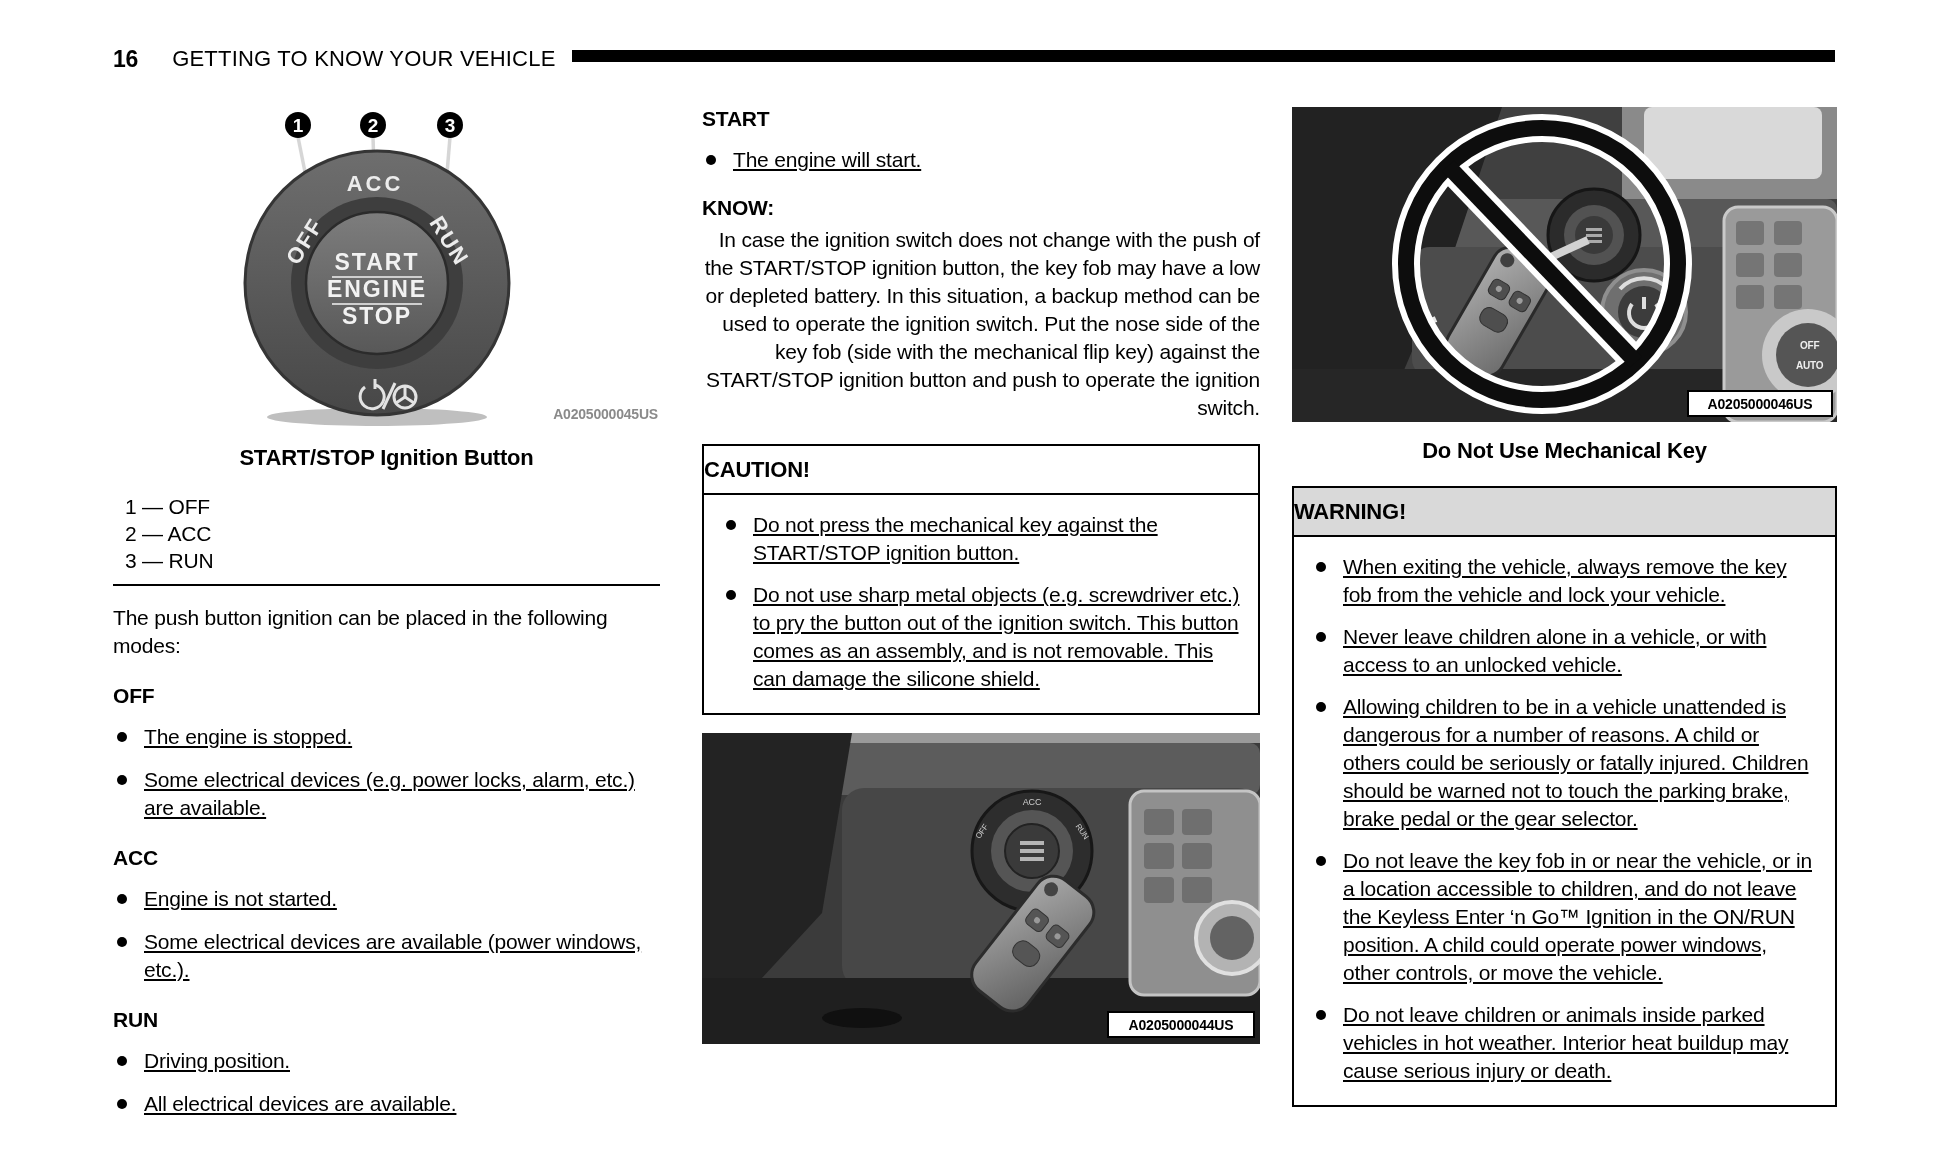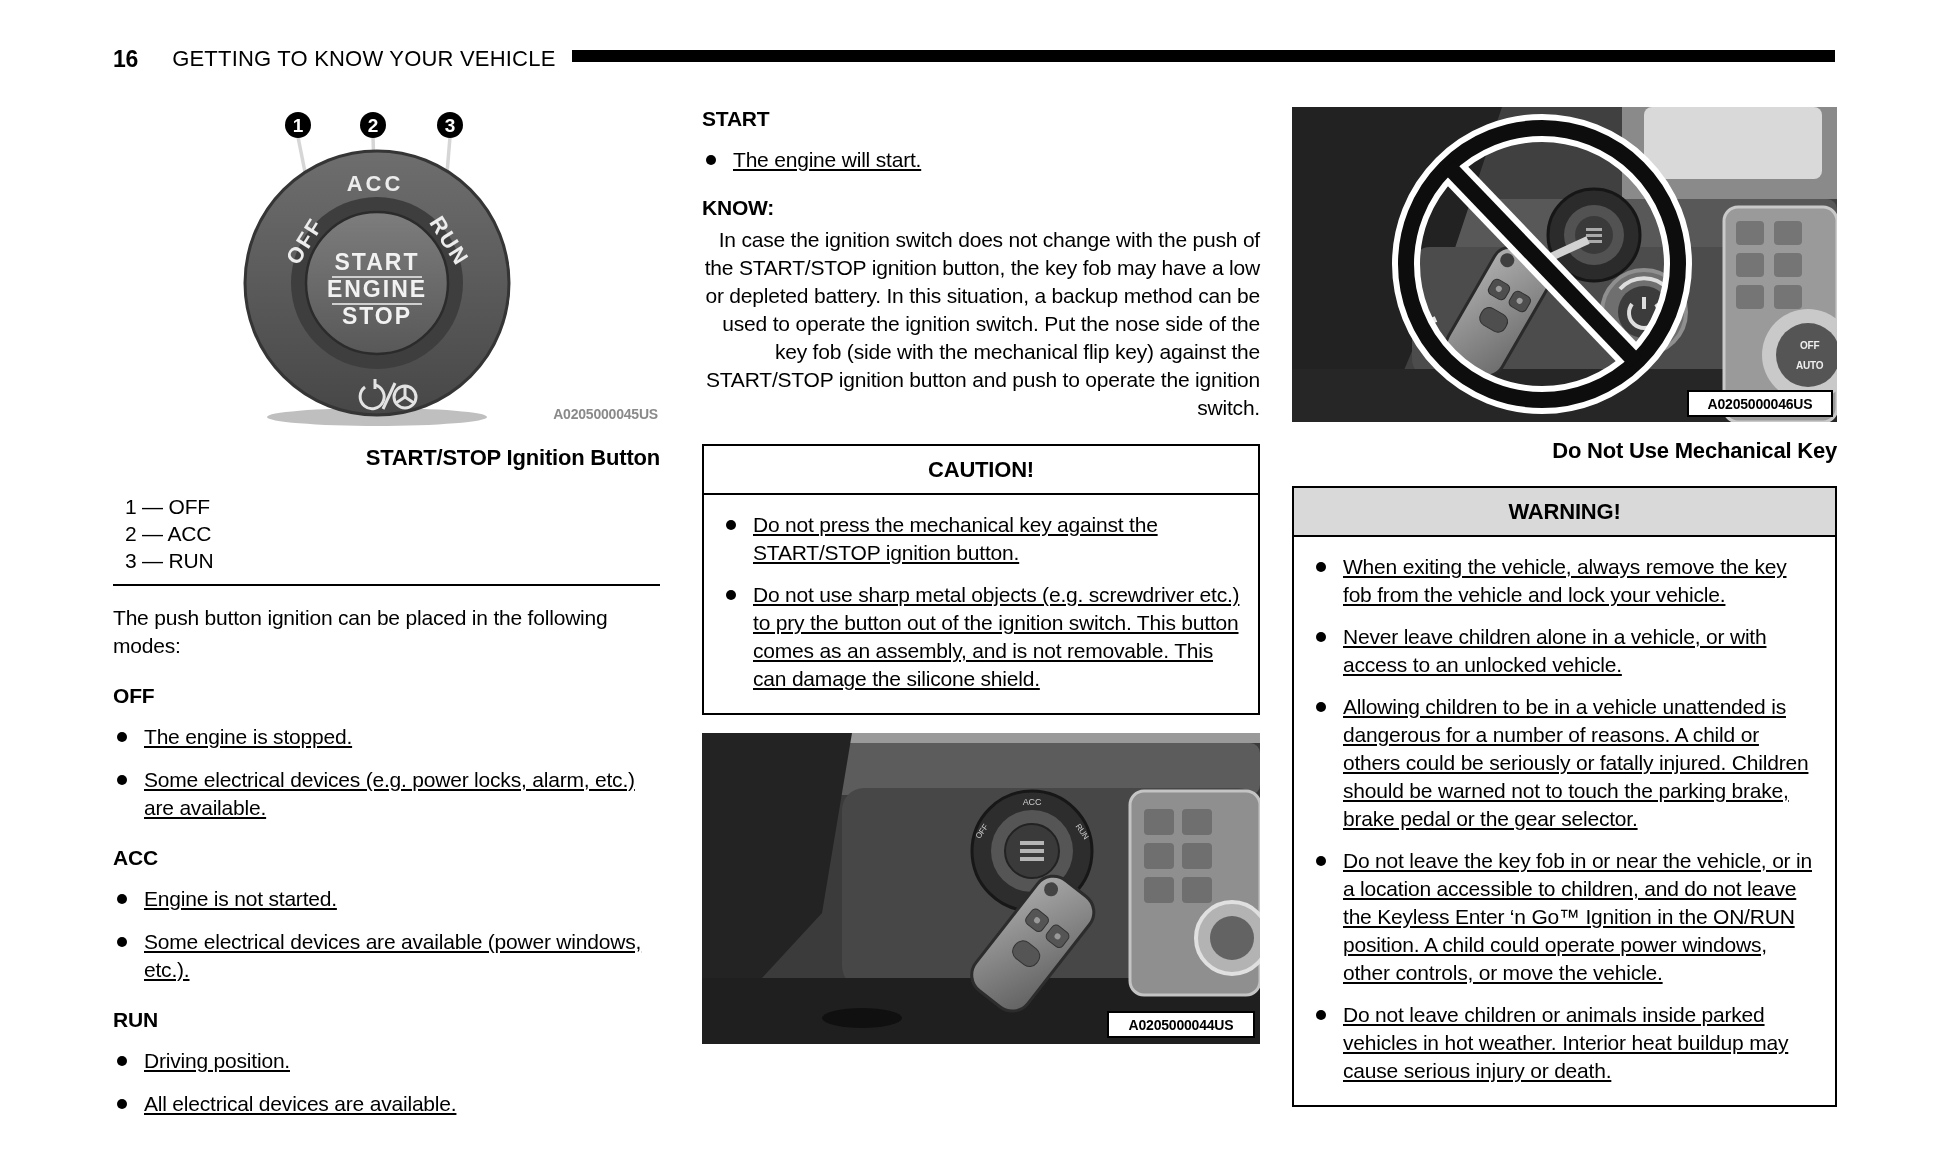--- a/index.html
+++ b/index.html
@@ -14,40 +14,40 @@
 
   
   .page-main { display: flex; padding: 14px 111px 0 113px; }
   .col { flex: none; }
   .col-1 { width: 547px; margin-right: 42px; }
   .col-2 { width: 558px; margin-right: 32px; }
   .col-3 { width: 545px; }
 
   .body-text { font-size: 21px; line-height: 28px; }
   .mode-heading { font-size: 21px; font-weight: 700; margin-top: 24px; }
-  .fig-caption { text-align: right; font-size: 22px; font-weight: 700; margin-top: 16px; }
+  .fig-caption { text-align: center; font-size: 22px; font-weight: 700; margin-top: 16px; }
 
   ul.bullets { list-style: none; }
   ul.bullets li { position: relative; padding-left: 31px; margin-top: 15px; font-size: 21px; line-height: 28px; text-decoration: underline; }
   ul.bullets li::before { content: ""; position: absolute; left: 4px; top: 9px; width: 10px; height: 10px; border-radius: 50%; background: #000; }
 
   
   .legend { margin-top: 22px; padding-left: 12px; padding-bottom: 10px; border-bottom: 2px solid #000; }
   .legend div { font-size: 21px; line-height: 27px; }
   .intro { margin-top: 18px; }
 
   
   .sec-heading { font-size: 21px; font-weight: 700; margin-top: 22px; }
   .col-2 .sec-heading.first { margin-top: 20px; }
   .start-bullets { margin-top: 4px; }
   .note-par { margin-top: 6px; text-align: right; }
 
   
   .alert-box { border: 2px solid #000; margin-top: 22px; }
-  .alert-title { text-align: center; font-size: 22px; font-weight: 700; padding: 11px 0 10px 0; border-bottom: 2px solid #000; }
+  .alert-title { font-size: 22px; font-weight: 700; padding: 11px 0 10px 0; border-bottom: 2px solid #000; }
   .alert-title.gray { background: #d9d9d9; }
   .alert-body { padding: 2px 18px 20px 18px; }
   .alert-body ul.bullets li { margin-top: 14px; }
 
   
   .figure { display: block; }
   .fig-svg { display: block; }
   .code-plain { fill: #8a8a8a; font-size: 14px; font-weight: 700; }
   .code-boxed-text { fill: #000; font-size: 14px; font-weight: 700; }
 

